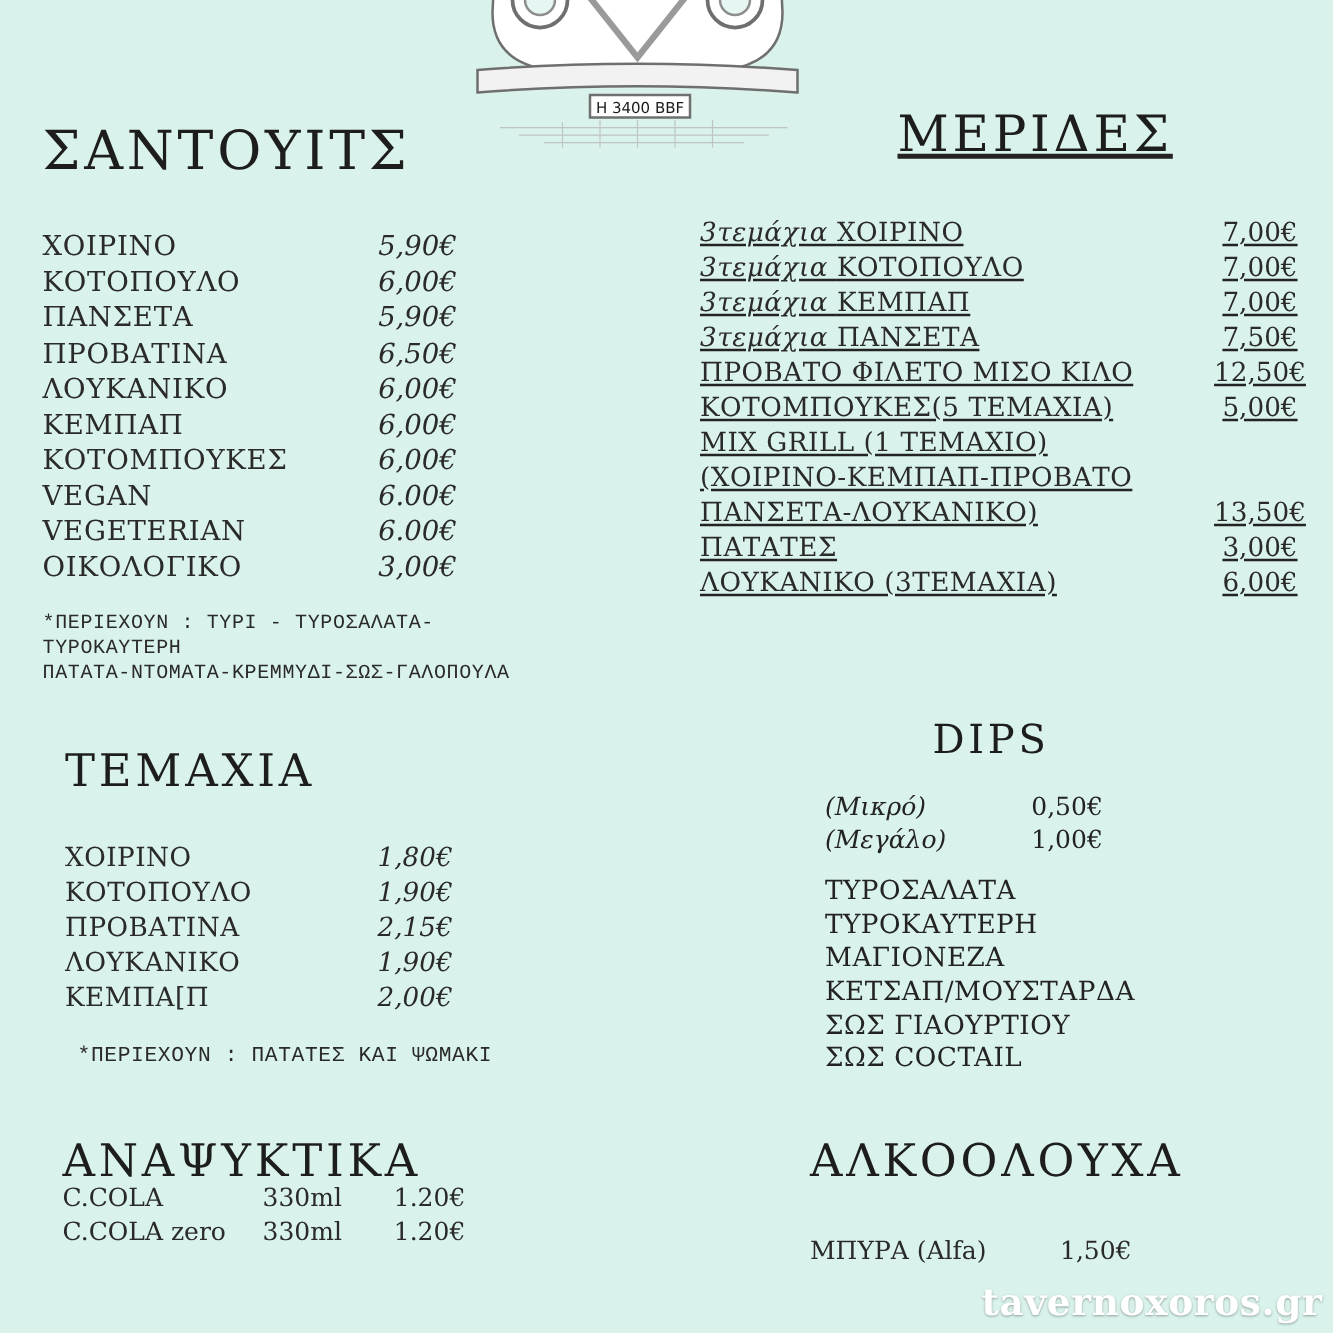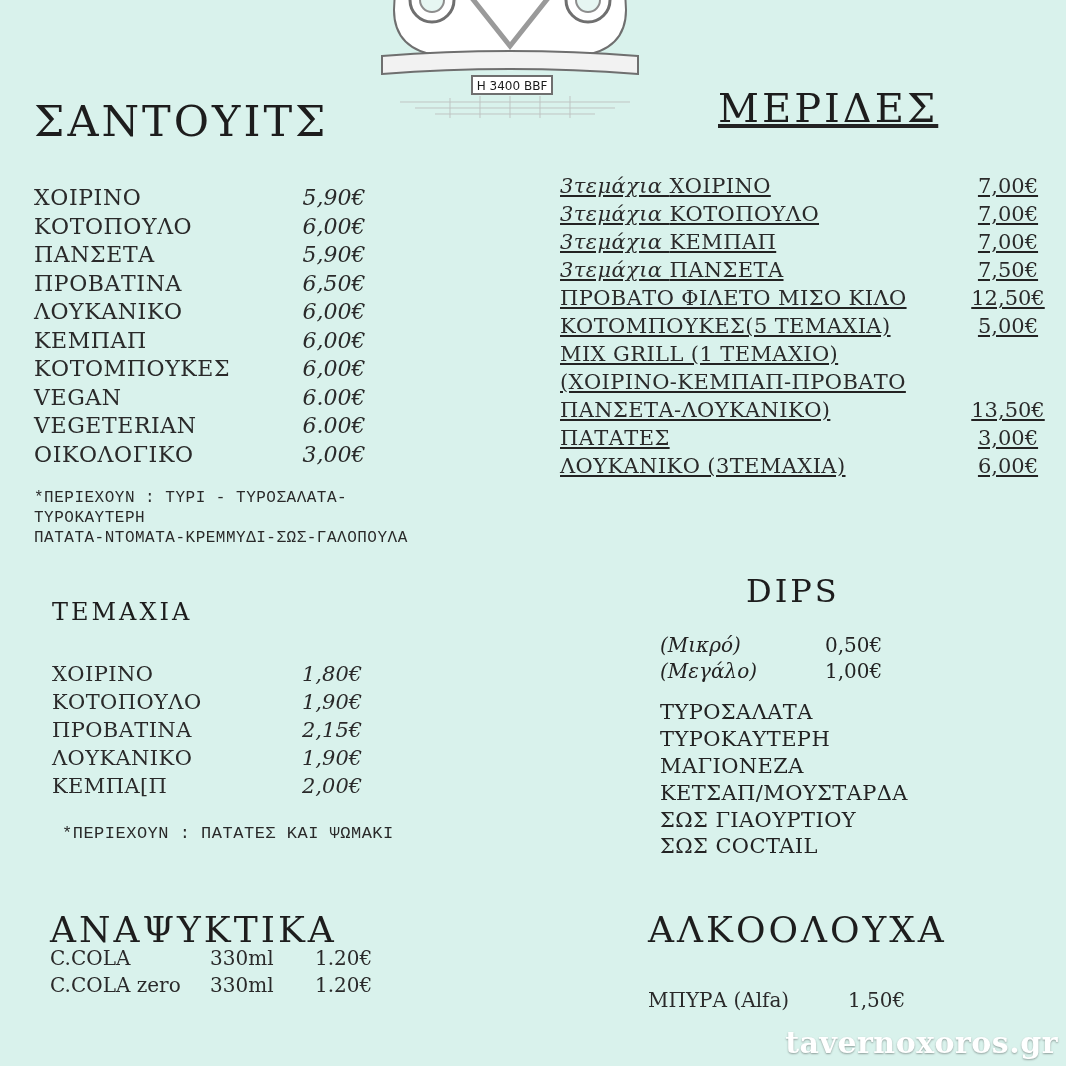--- a/index.html
+++ b/index.html
@@ -107,21 +107,21 @@
   #merides .row .price { width: 96px; text-align: center; }
   #merides .row .qty { font-style: italic; }
 
   
   #temaxia {
     left: 52px;
     top: 600px;
     width: 420px;
   }
   #temaxia .heading {
-    font-size: 24px;
+    font-size: 36px;
     line-height: 1;
     margin-bottom: 40px;
     letter-spacing: 3px;
   }
   #temaxia .rows { font-size: 21px; }
   #temaxia .row { margin-bottom: 7px; }
   #temaxia .row .name { width: 250px; letter-spacing: 0.4px; }
   #temaxia .row .price { width: 100px; text-align: left; font-style: italic; }
   #temaxia .note { margin-top: 26px; font-size: 17px; margin-left: 10px; }
 

